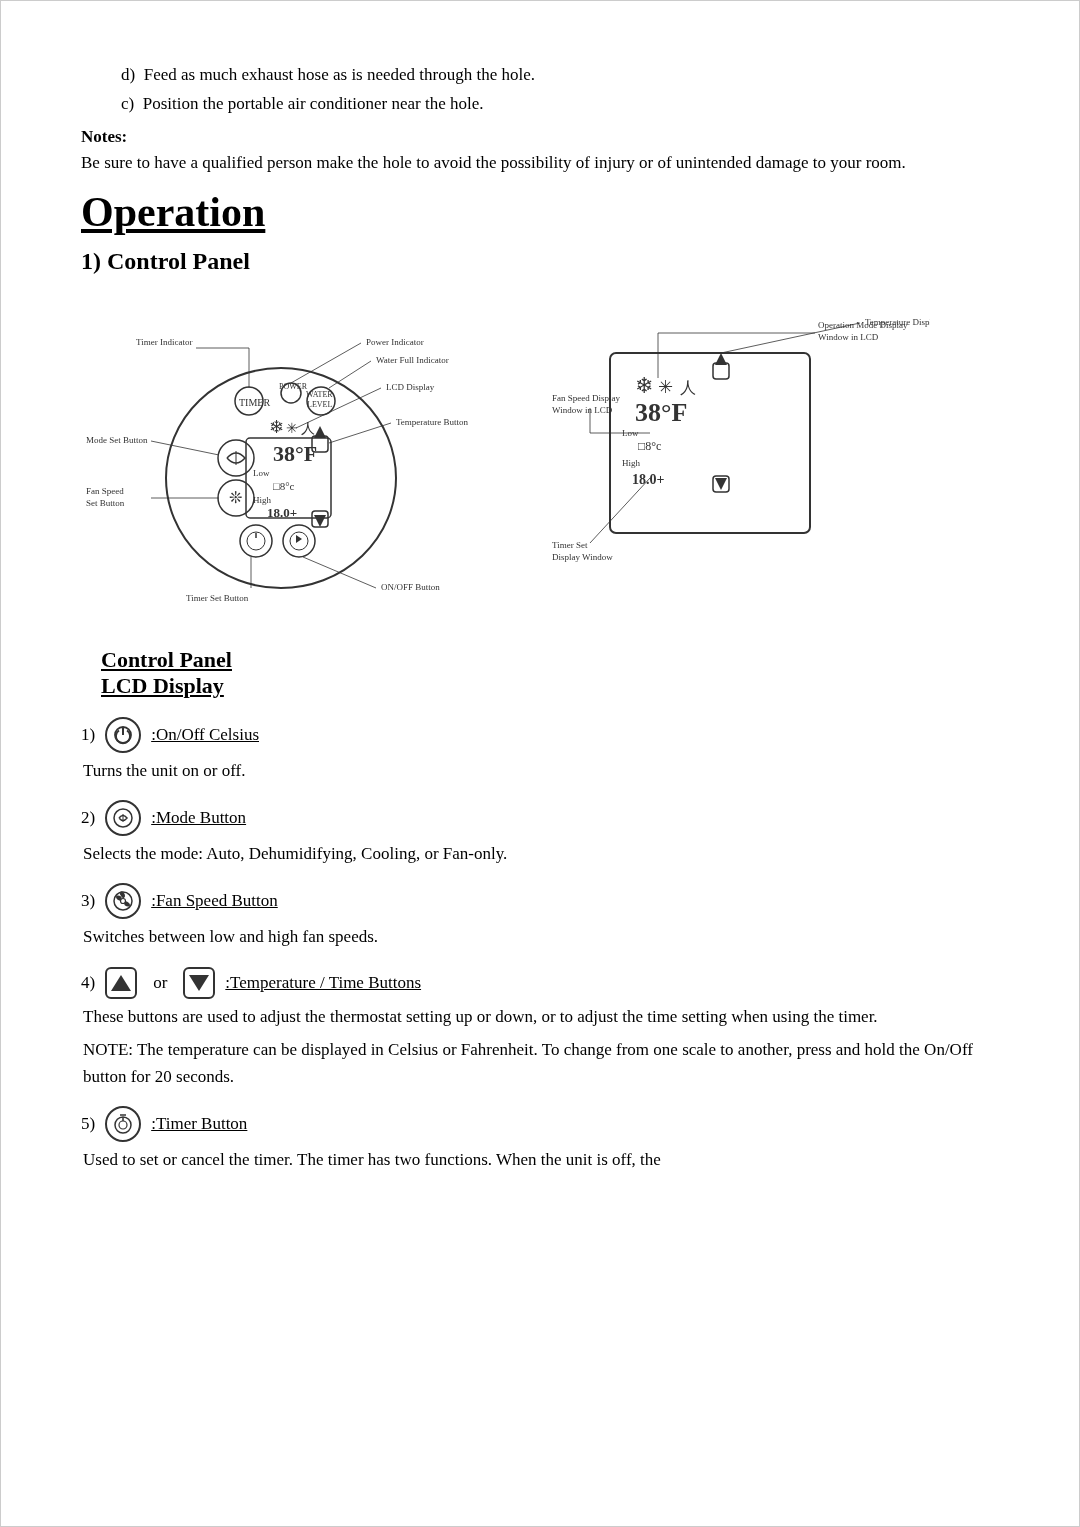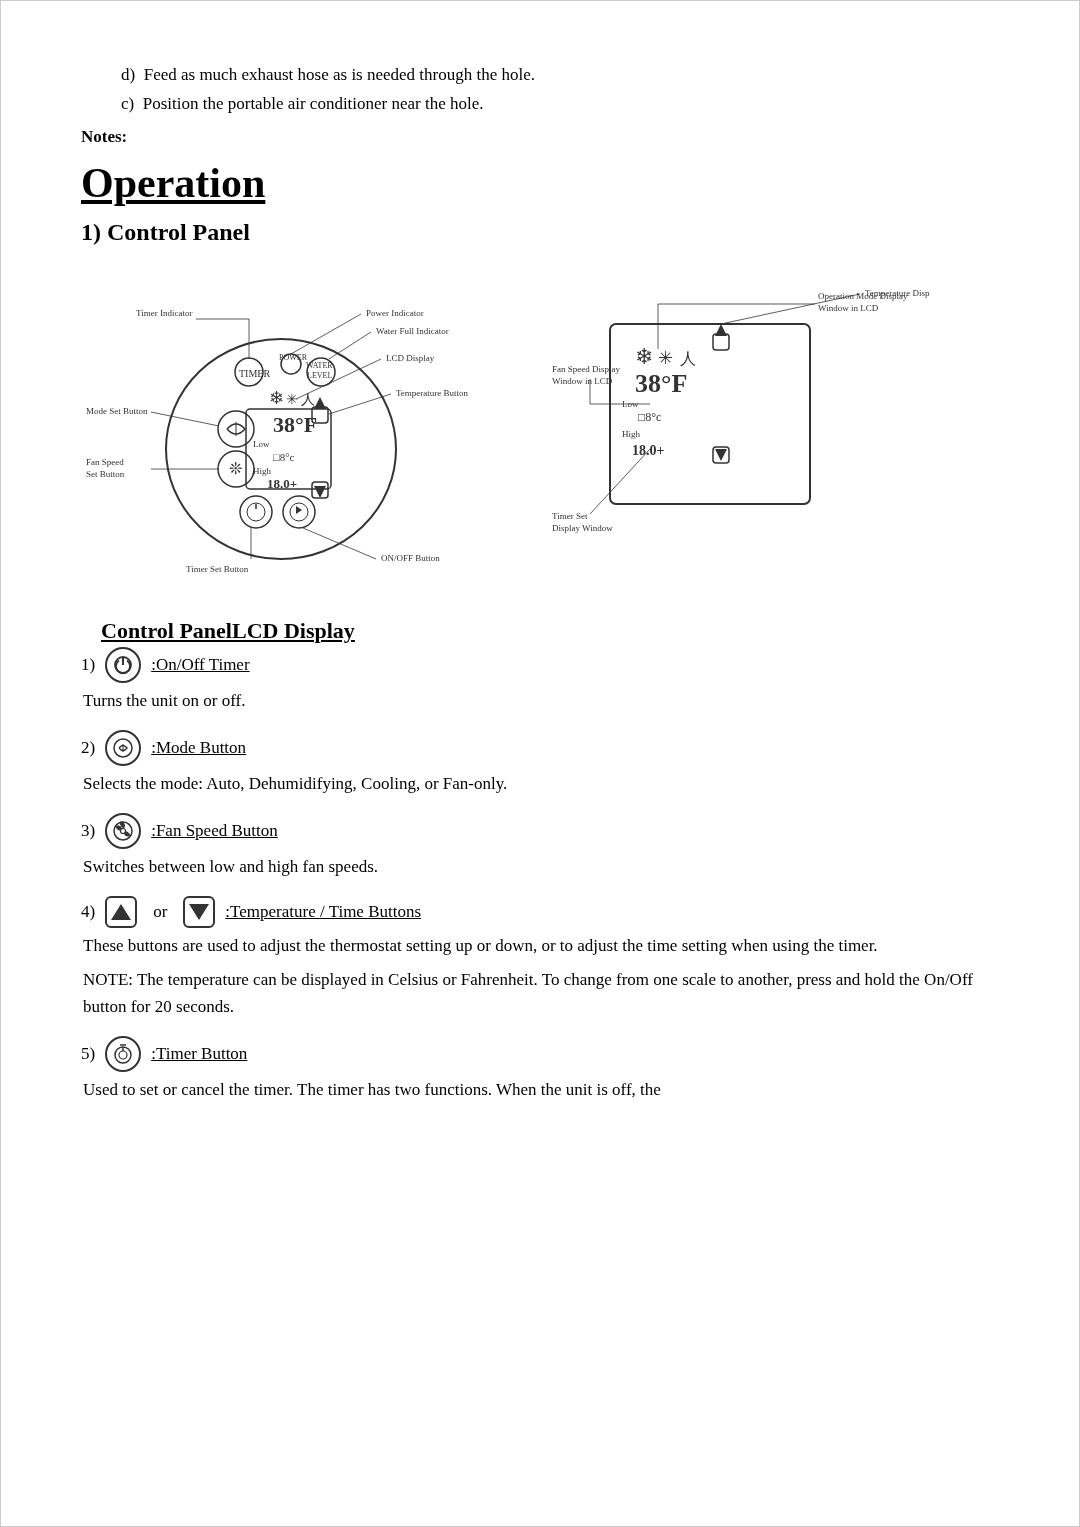--- a/index.html
+++ b/index.html
@@ -57,23 +57,24 @@
       align-items: flex-start;
       margin: 10px 0 30px 0;
       gap: 20px;
     }
     .control-panel-diagram, .lcd-display-diagram {
       flex: 1;
       position: relative;
     }
     .section-headers {
       display: flex;
-      justify-content: flex-start;
-      margin-bottom: 3px;
+      justify-content: center;
+      margin-bottom: 18px;
       padding: 0 20px;
+      flex-direction: column;
     }
     .section-header-left, .section-header-right {
       font-size: 22px;
       font-weight: bold;
       text-decoration: underline;
       font-family: 'Times New Roman', Times, serif;
     }
     .item-block {
       margin-bottom: 16px;
     }
@@ -135,20 +136,21 @@
 <body>
 
 <div class="page">
 
   <ul class="intro-list">
     <li><span>d)</span>&nbsp;&nbsp;<span>Feed as much exhaust hose as is needed through the hole.</span></li>
     <li><span>c)</span>&nbsp;&nbsp;<span>Position the portable air conditioner near the hole.</span></li>
   </ul>
 
   <div class="notes-label">Notes:</div>
+  <div class="notes-text">Be sure to have a qualified person make the hole to avoid the possibility of injury or of unintended damage to your room.</div>
 
   <h1 class="section-title">Operation</h1>
 
   <h2 class="subsection-title">1) Control Panel</h2>
 
   <div class="diagram-area">
 
     <div class="control-panel-diagram">
       <svg width="430" height="320" viewBox="0 0 430 320" style="font-family:'Times New Roman',serif;font-size:9px;">
 
@@ -277,21 +279,21 @@
   <div class="item-block">
     <div class="item-row">
       <span class="item-num">1)</span>
       <span class="icon-circle-lg">
         <svg width="22" height="22" viewBox="0 0 22 22">
             <circle cx="11" cy="11" r="8" fill="none" stroke="#333" stroke-width="1.8"></circle>
             <line x1="11" y1="4" x2="11" y2="11" stroke="#333" stroke-width="2"></line>
             <path d="M7,6.5 A7,7 0 1,0 15,6.5" fill="none" stroke="#333" stroke-width="1.8"></path>
           </svg>
       </span>
-      <span class="item-label">:On/Off  Timer</span>
+      <span class="item-label">:On/Off  Celsius</span>
     </div>
     <div class="item-desc">Turns the unit on or off.</div>
   </div>
 
   <div class="item-block">
     <div class="item-row">
       <span class="item-num">2)</span>
       <span class="icon-circle-lg">
         <svg width="24" height="24" viewBox="0 0 24 24">
             <circle cx="12" cy="12" r="9" fill="none" stroke="#333" stroke-width="1.5"></circle>

